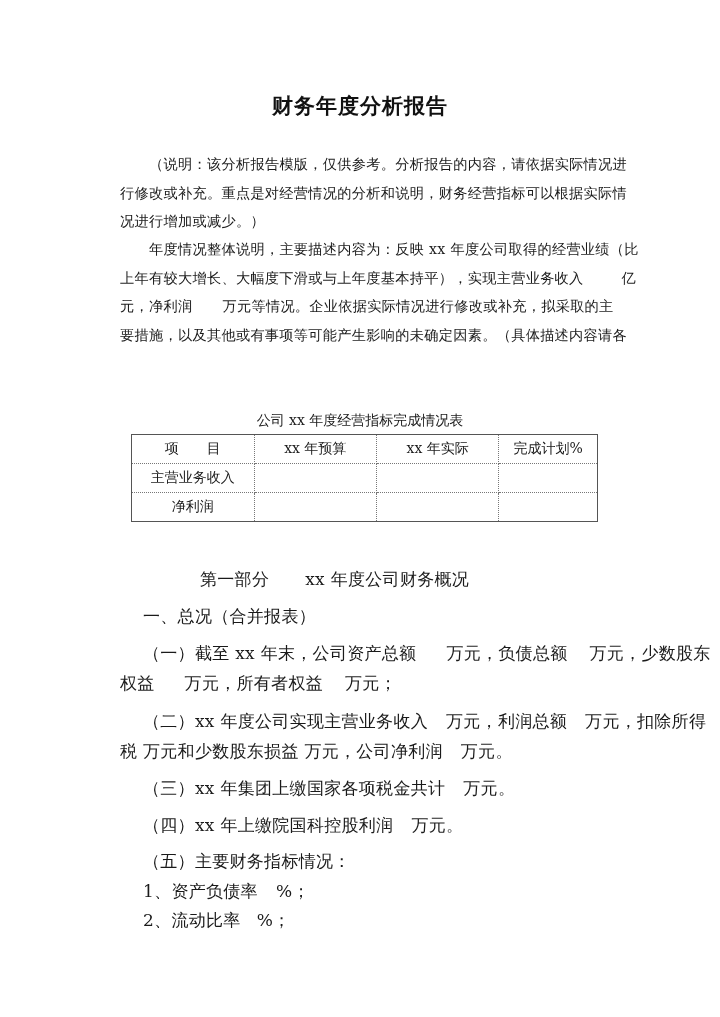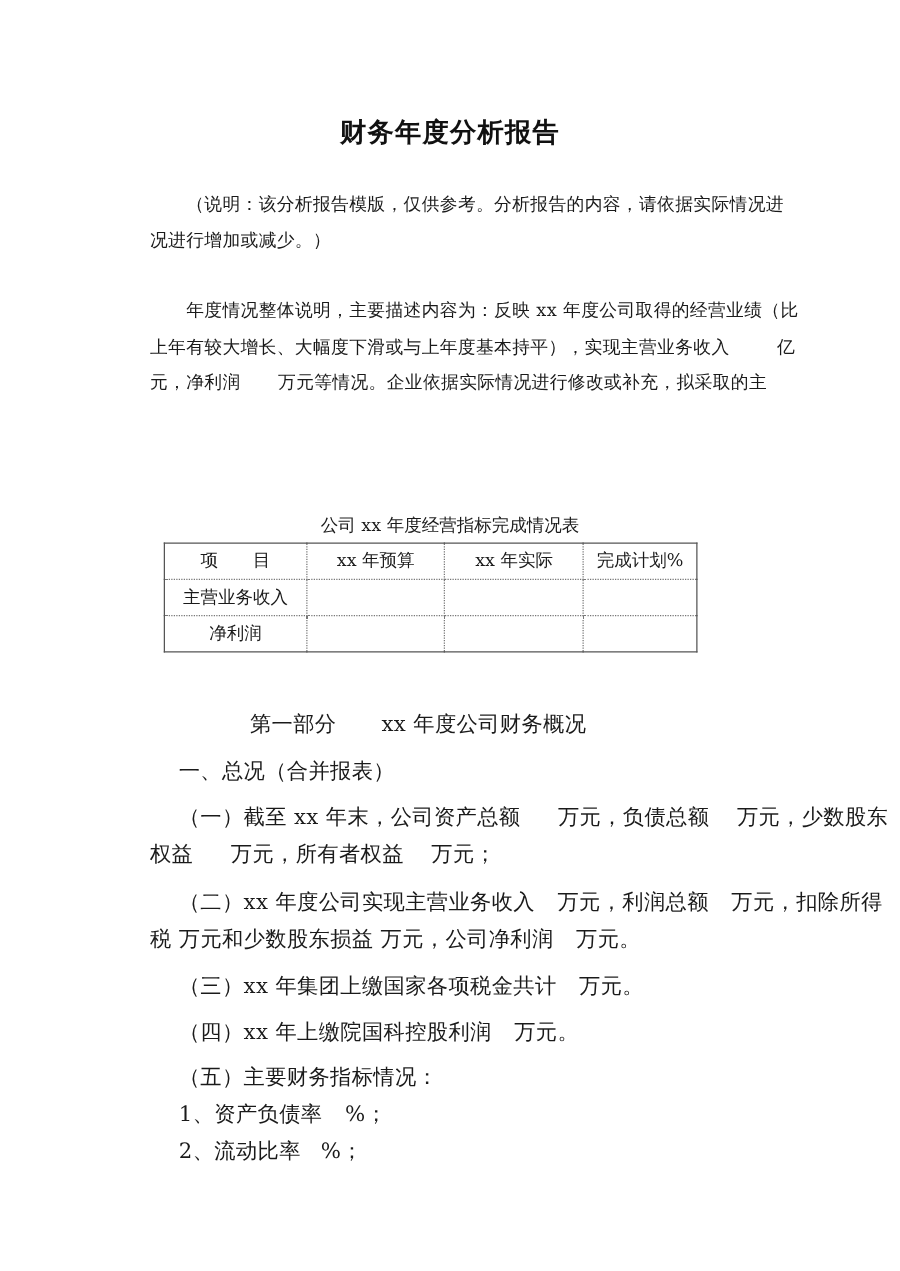--- a/index.html
+++ b/index.html
@@ -5,43 +5,45 @@
   html, body { margin:0; padding:0; background:#ffffff; }
   body { width:720px; height:1017px; position:relative; overflow:hidden;
          font-family:"DejaVu Serif","Liberation Serif",serif; color:#1a1a1a; }
   .abs { position:absolute; white-space:nowrap; }
   .title { left:0; width:720px; top:92px; text-align:center; font-family:"DejaVu Sans","Liberation Sans",sans-serif;
            font-size:21px; font-weight:bold; letter-spacing:1px; color:#111; }
   .para { position:absolute; left:120px; width:505px; font-size:14.2px; line-height:28.5px; letter-spacing:0.3px; }
   .line { display:block; white-space:nowrap; height:28.5px; }
   .indent { padding-left:29px; }
   .caption { left:0; width:720px; top:412px; text-align:center; font-size:14px; }
-  table.kpi { position:absolute; left:131px; top:434px; width:427px; border-collapse:collapse;
+  table.kpi { position:absolute; left:131px; top:434px; width:467px; border-collapse:collapse;
               border:1.5px solid #555; font-size:14px; }
   table.kpi td, table.kpi th { height:28px; text-align:center; font-weight:normal;
               border-right:1px dotted #777; border-bottom:1px dotted #777; padding:0; }
   table.kpi tr:last-child td { border-bottom:none; }
   table.kpi td:last-child, table.kpi th:last-child { border-right:none; }
   .c1 { width:122px; } .c2 { width:122px; } .c3 { width:122px; } .c4 { width:98px;margin-top:48px; }
   .sec { position:absolute; font-size:17px; letter-spacing:0.3px; white-space:nowrap; }
 </style>
 </head>
 <body>
 
 <div class="abs title">财务年度分析报告</div>
 
 <div class="para" style="top:150px;">
   <span class="line indent">（说明：该分析报告模版，仅供参考。分析报告的内容，请依据实际情况进</span>
+  <span class="line">行修改或补充。重点是对经营情况的分析和说明，财务经营指标可以根据实际情</span>
   <span class="line">况进行增加或减少。）</span>
 </div>
 
 <div class="para" style="top:235px;">
   <span class="line indent">年度情况整体说明，主要描述内容为：反映 xx 年度公司取得的经营业绩（比</span>
   <span class="line"><span>上年有较大增长、大幅度下滑或与上年度基本持平），实现主营业务收入</span><span style="display:inline-block;width:38px;"></span><span>亿</span></span>
   <span class="line"><span>元，净利润</span><span style="display:inline-block;width:30px;"></span><span>万元等情况。企业依据实际情况进行修改或补充，拟采取的主</span></span>
+  <span class="line">要措施，以及其他或有事项等可能产生影响的未确定因素。（具体描述内容请各</span>
 </div>
 
 <div class="abs caption">公司 xx 年度经营指标完成情况表</div>
 
 <table class="kpi">
   <tbody>
       <tr>
     <th class="c1">项　　目</th>
     <th class="c2">xx 年预算</th>
     <th class="c3">xx 年实际</th>

